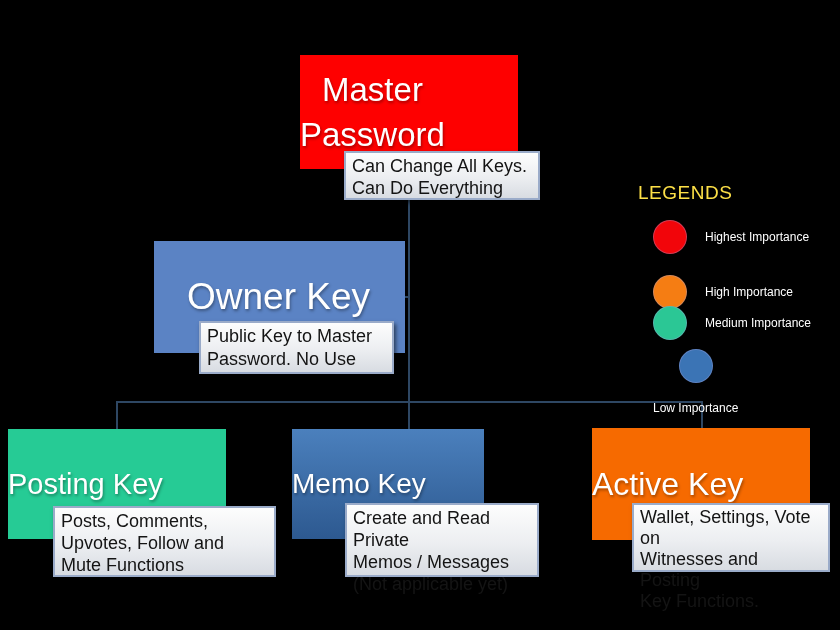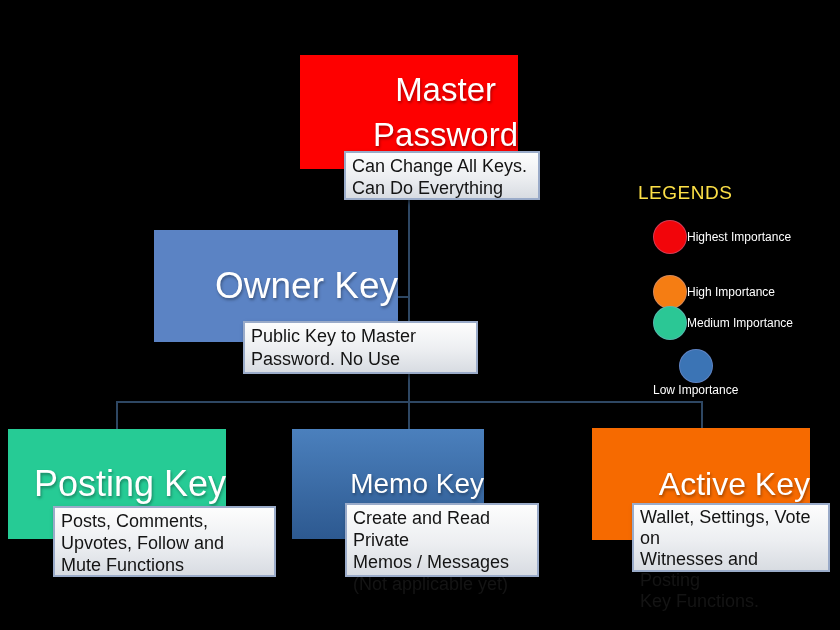--- a/index.html
+++ b/index.html
@@ -21,67 +21,67 @@
     position: absolute;
     z-index: 1;
   }
 
   
   .key-box {
     position: absolute;
     z-index: 2;
     display: flex;
     align-items: center;
-    justify-content: flex-end;
+    justify-content: flex-start;
     color: #ffffff;
     text-align: center;
     white-space: pre-line;
     text-shadow: 1px 2px 3px rgba(0,0,0,0.35);
   }
   .key-box.master  { left: 300px; top: 55px;  width: 218px; height: 114px; font-size: 33px; line-height: 45px; }
-  .key-box.owner   { left: 154px; top: 230px; width: 244px; height: 112px; font-size: 37px; }
-  .key-box.posting { left: 8px;   top: 429px; width: 218px; height: 110px; font-size: 36px; }
+  .key-box.owner   { left: 154px; top: 241px; width: 218px; height: 112px; font-size: 37px; padding-left: 33px; }
+  .key-box.posting { left: 8px;   top: 429px; width: 218px; height: 110px; font-size: 29px; }
   .key-box.memo    { left: 292px; top: 429px; width: 192px; height: 110px; font-size: 28px; }
   .key-box.active  { left: 592px; top: 428px; width: 218px; height: 112px; font-size: 32px; }
 
   
   .note {
     position: absolute;
     z-index: 3;
     background: linear-gradient(180deg, #fdfdfd 0%, #eceef1 55%, #d8dce2 100%);
     border: 2px solid #9aabc9;
     box-shadow: 2px 3px 4px rgba(0,0,0,0.55);
     color: #141414;
     font-size: 18px;
     line-height: 22px;
     padding: 2px 6px;
     white-space: pre-line;
     box-sizing: border-box;
   }
   .note.n-master  { left: 344px; top: 151px; width: 196px; height: 49px; }
-  .note.n-owner   { left: 199px; top: 321px; width: 235px; height: 53px; line-height: 23px; margin-left: 44px; }
+  .note.n-owner   { left: 199px; top: 321px; width: 195px; height: 53px; line-height: 23px; }
   .note.n-posting { left: 53px;  top: 506px; width: 223px; height: 71px; }
   .note.n-memo    { left: 345px; top: 503px; width: 194px; height: 74px; }
   .note.n-active  { left: 632px; top: 503px; width: 198px; height: 69px; line-height: 21px; }
 
   
   .legend-title {
     position: absolute;
     left: 638px; top: 182px;
     color: #fde047;
     font-size: 19px;
     letter-spacing: 0.5px;
     z-index: 2;
   }
   .legend-item {
     position: absolute;
     left: 653px;
     display: flex;
     align-items: center;
-    gap: 0;
+    gap: 18px;
     z-index: 2;
   }
   .legend-item.i0 { top: 220px; }
   .legend-item.i1 { top: 275px; }
   .legend-item.i2 { top: 306px; }
   .legend-item.i3 { top: 349px; flex-direction: column; }
   .legend-swatch {
     width: 32px; height: 32px;
     border-radius: 50%;
     border: 1px solid rgba(160,160,220,0.35);

